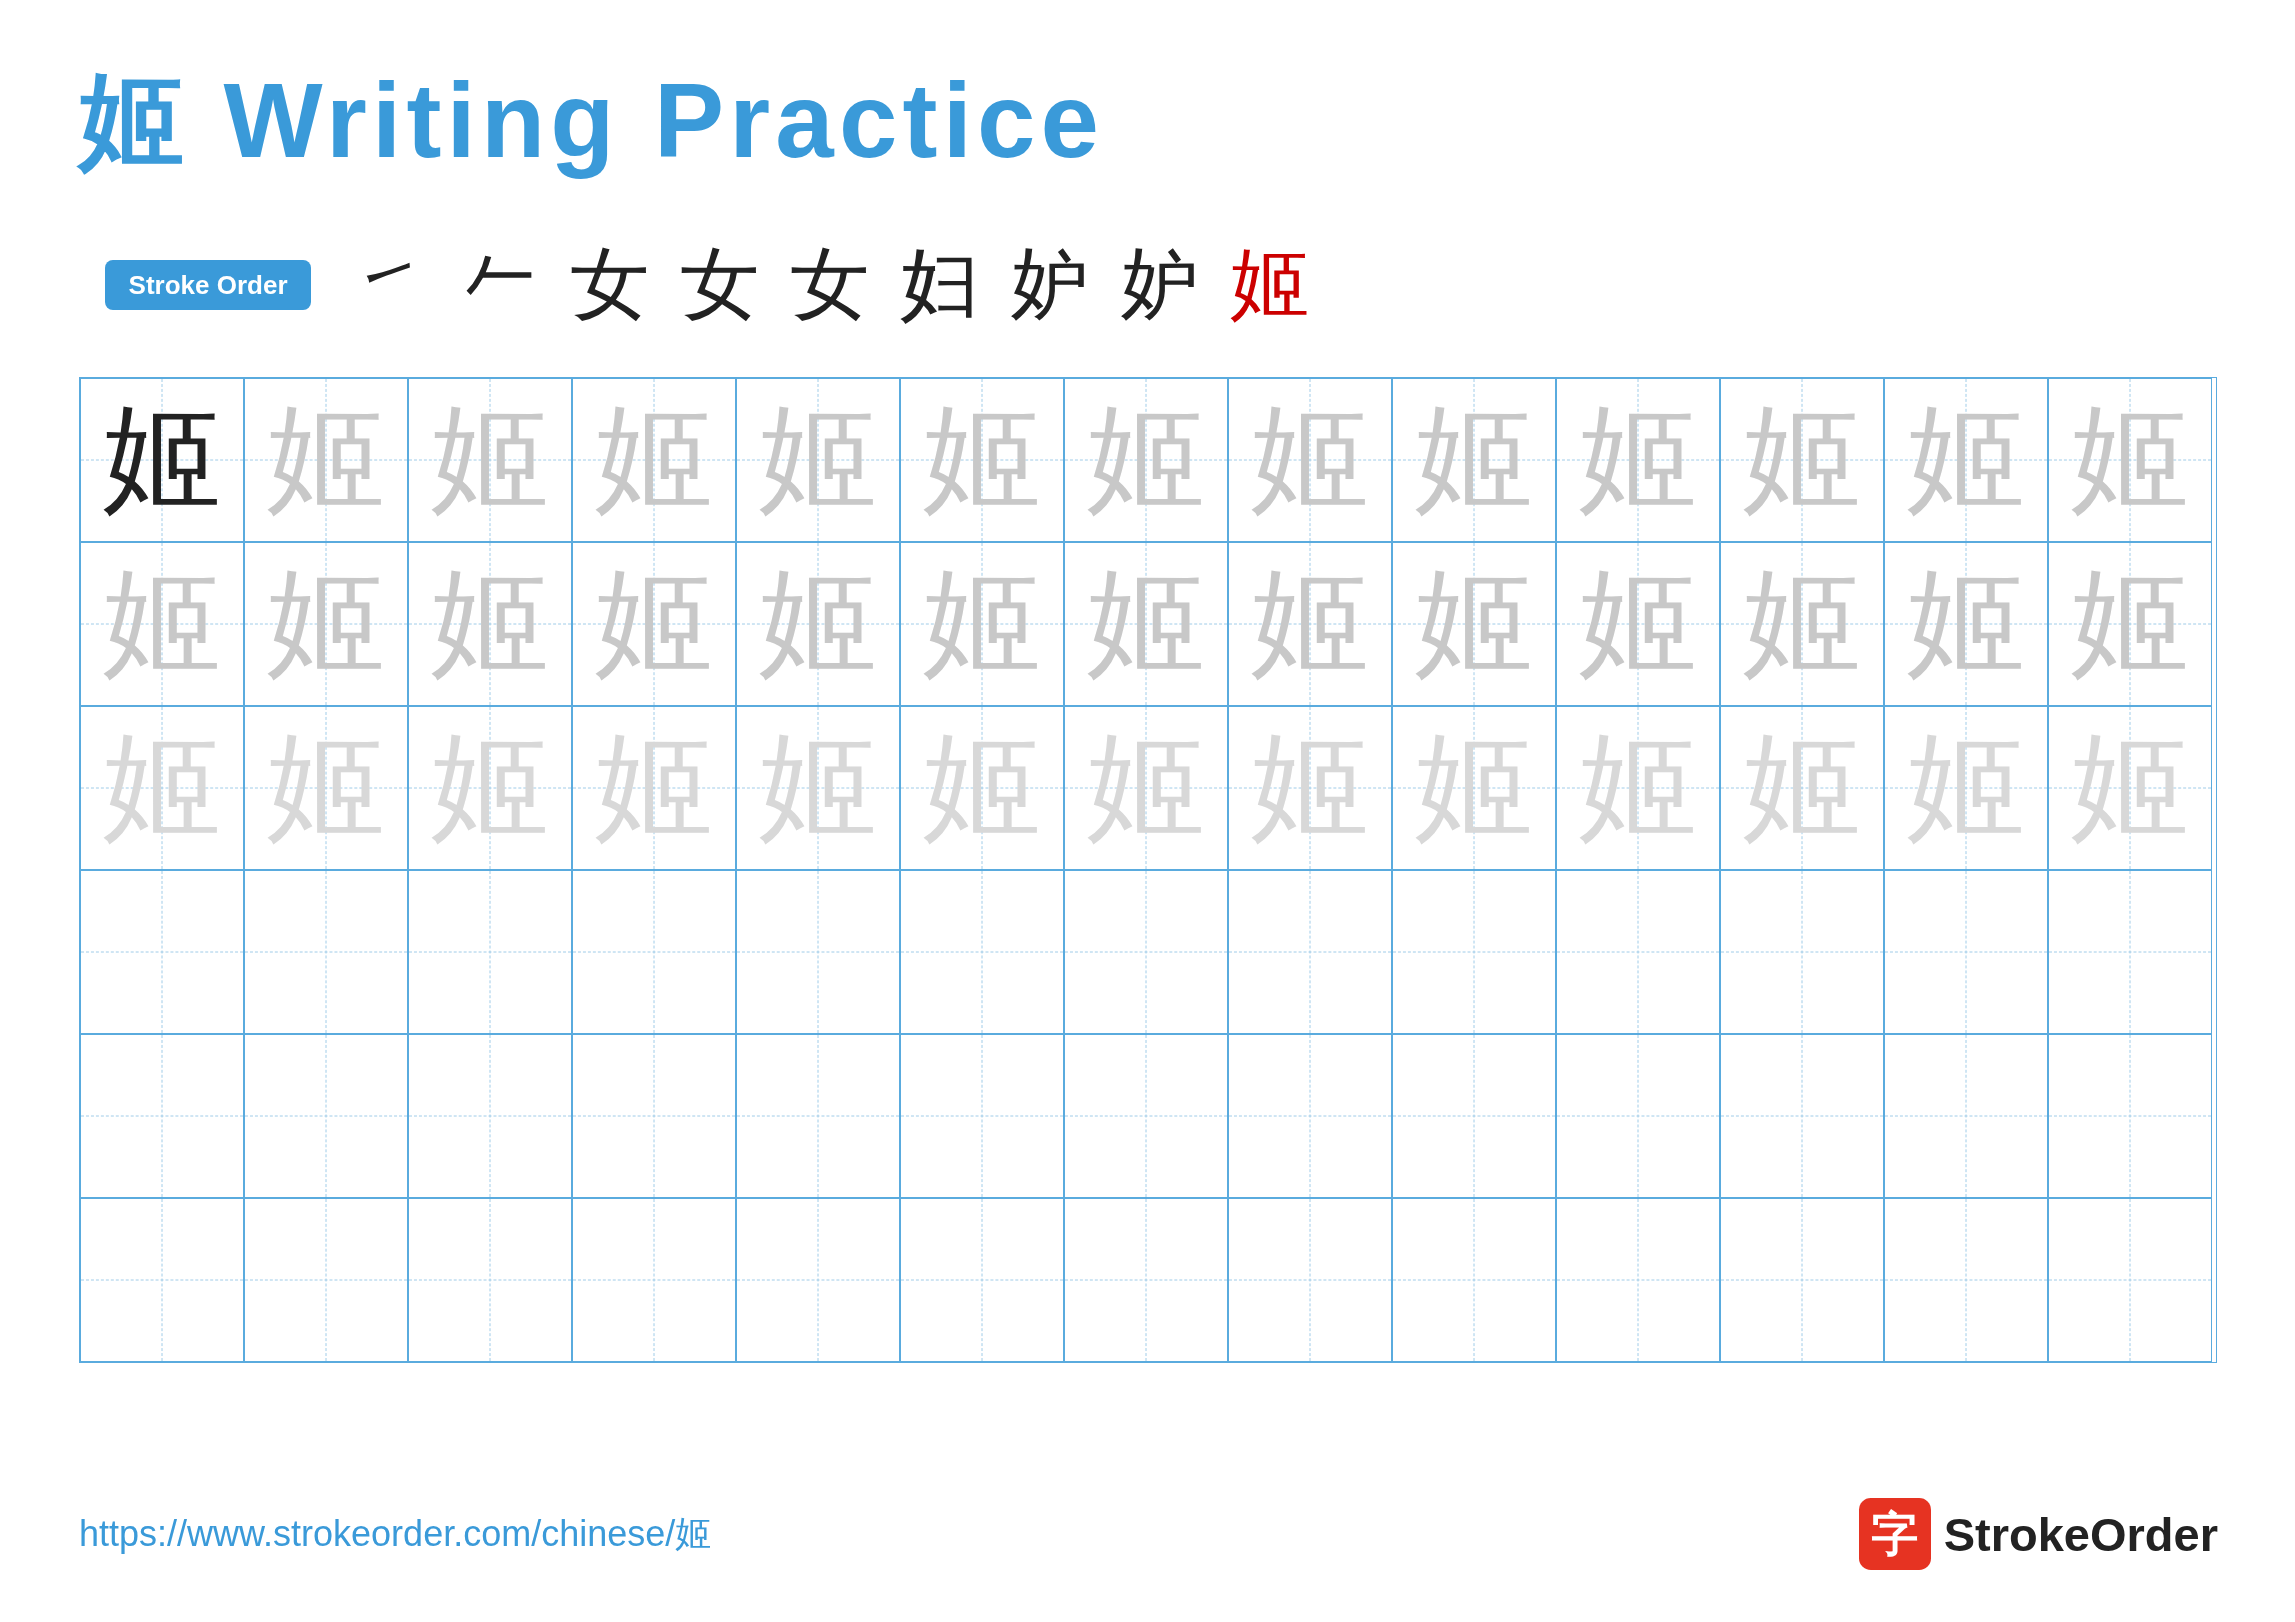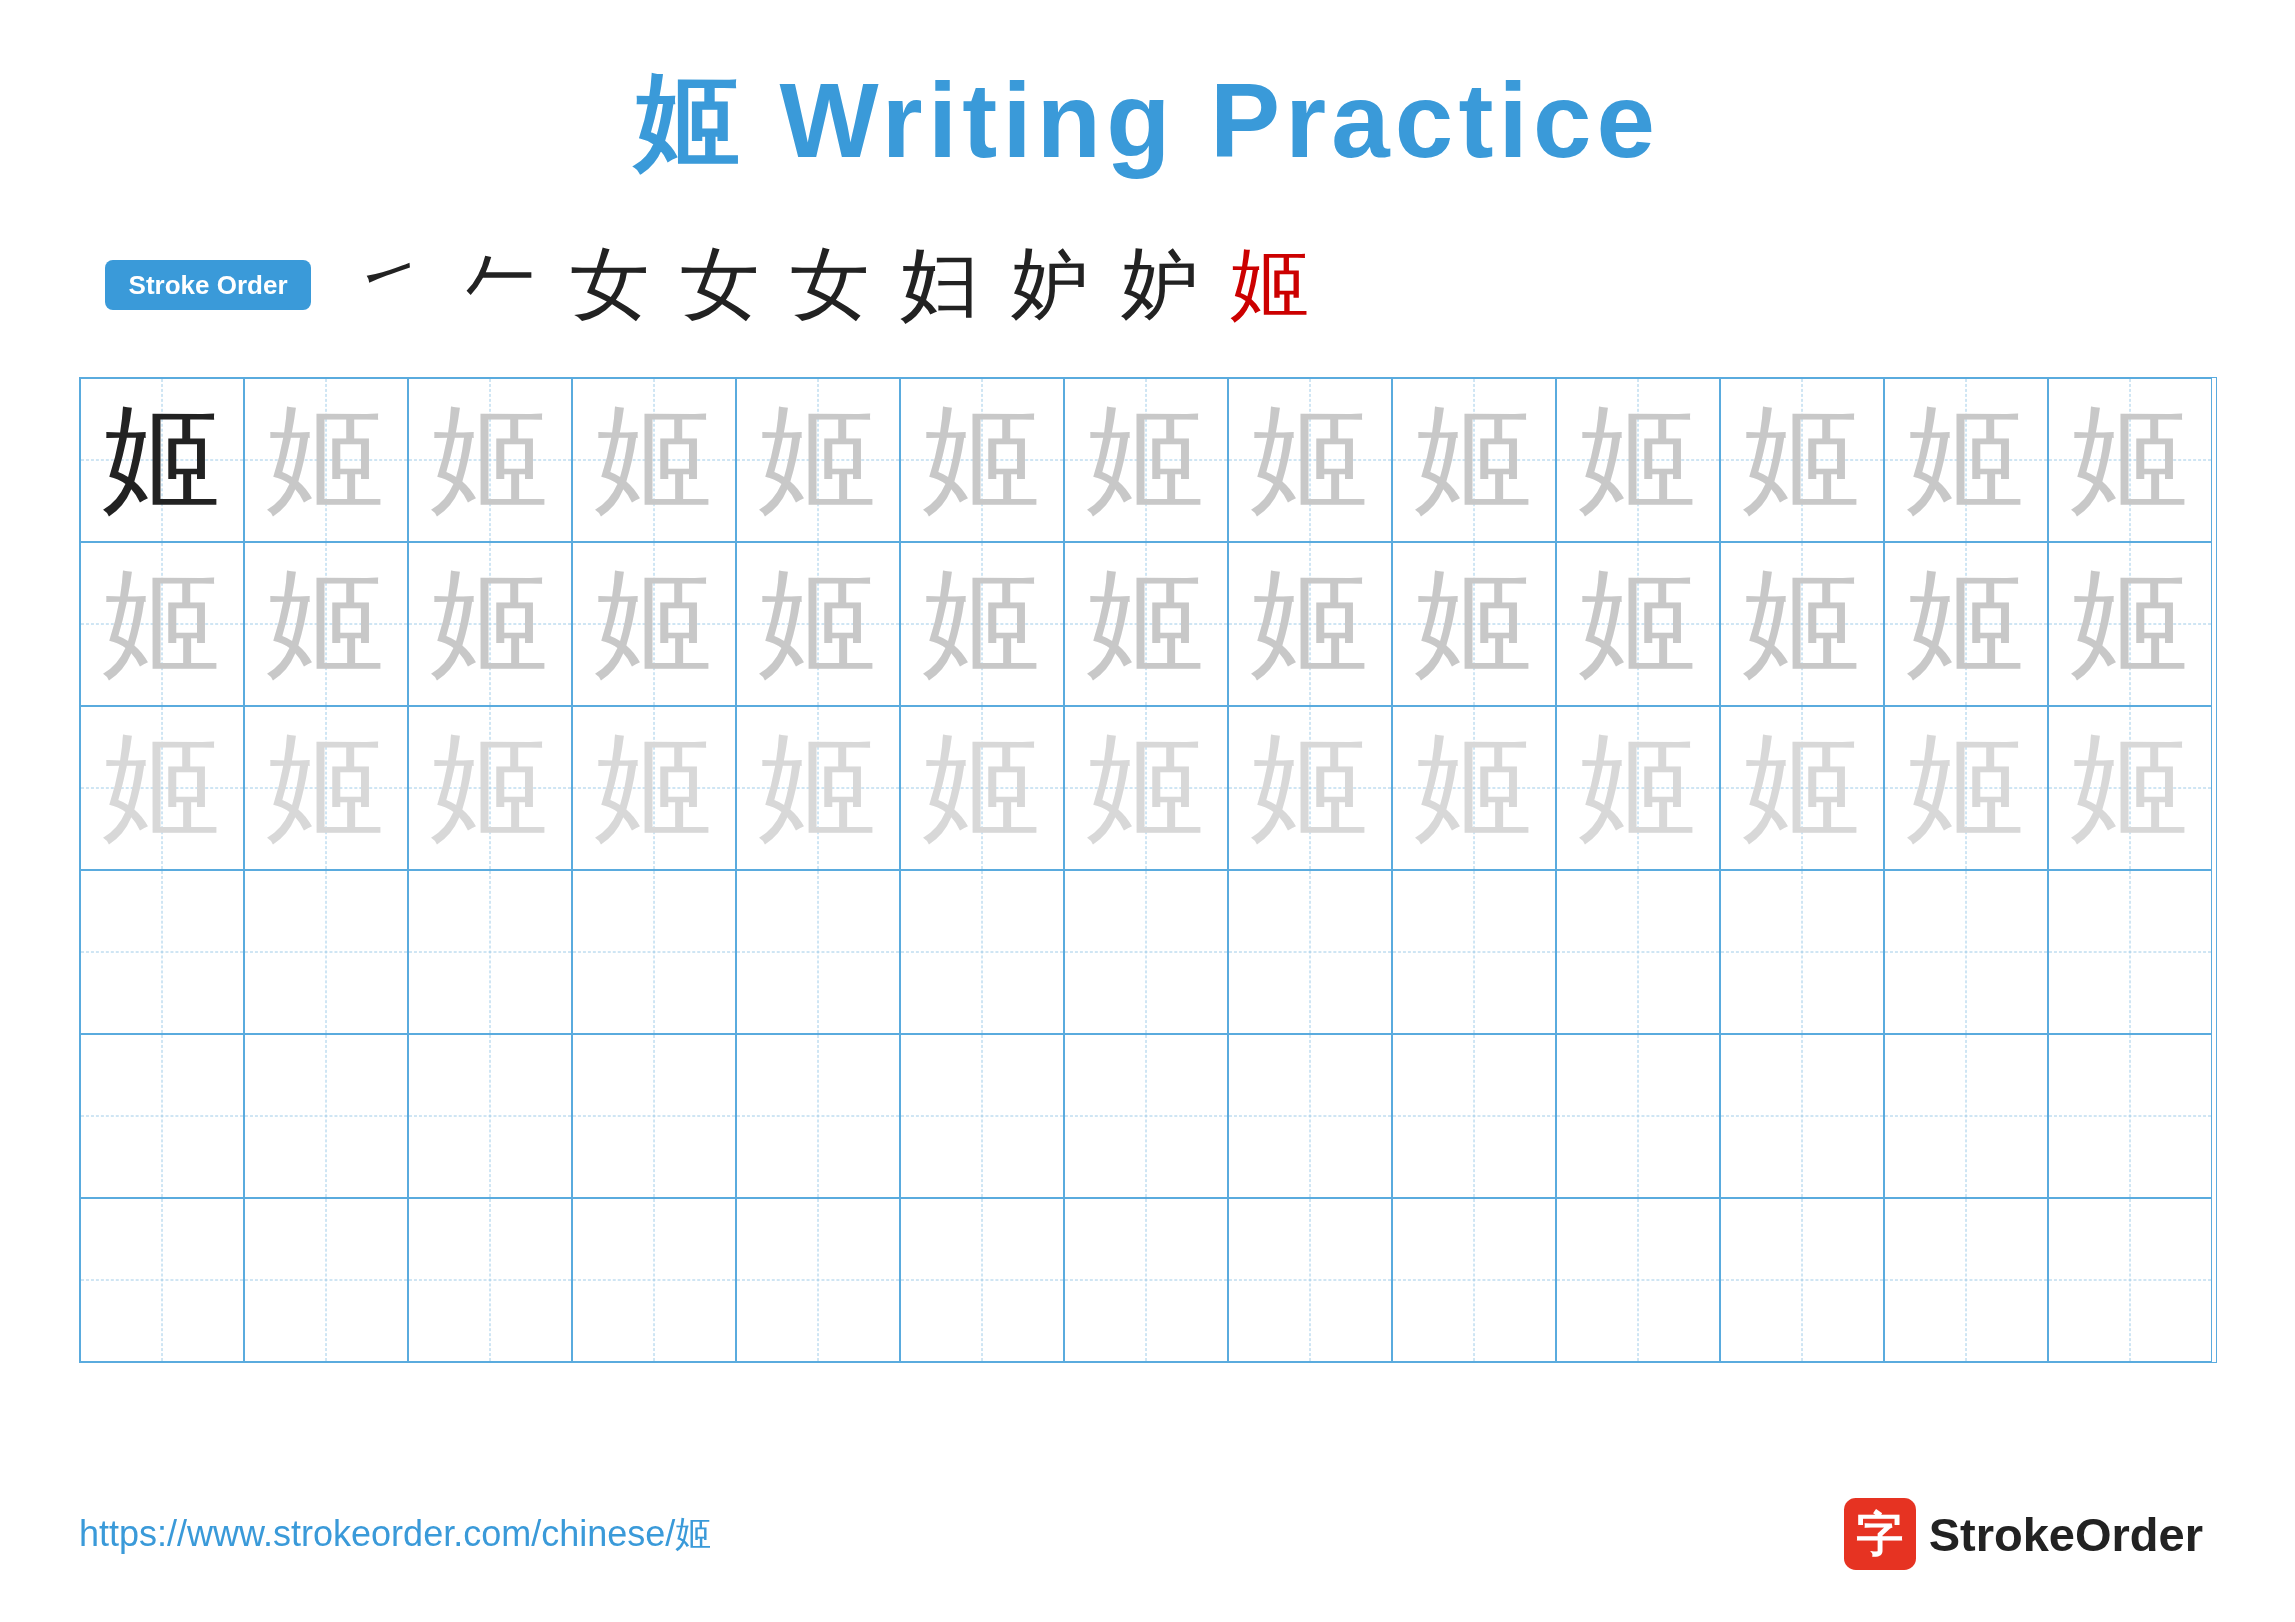--- a/index.html
+++ b/index.html
@@ -13,21 +13,21 @@
       overflow: hidden;
     }
 
     .page {
       width: 2295px;
       height: 1622px;
       background: #fff;
       padding: 52px 79px;
       display: flex;
       flex-direction: column;
-      align-items: center;
+      align-items: flex-start;
     }
 
     .title {
       font-size: 105px;
       color: #3a9ad9;
       font-weight: bold;
       margin-bottom: 39px;
       text-align: center;
       letter-spacing: 5.2px;
     }
@@ -130,21 +130,21 @@
 
     .cell-char.light2 {
       color: #d8d8d8;
     }
 
     
     .footer {
       position: absolute;
       bottom: 52px;
       left: 79px;
-      right: 92px;
+      right: 77px;
       display: flex;
       align-items: center;
       justify-content: space-between;
     }
 
     .footer-url {
       font-size: 36px;
       color: #3a9ad9;
     }
 

